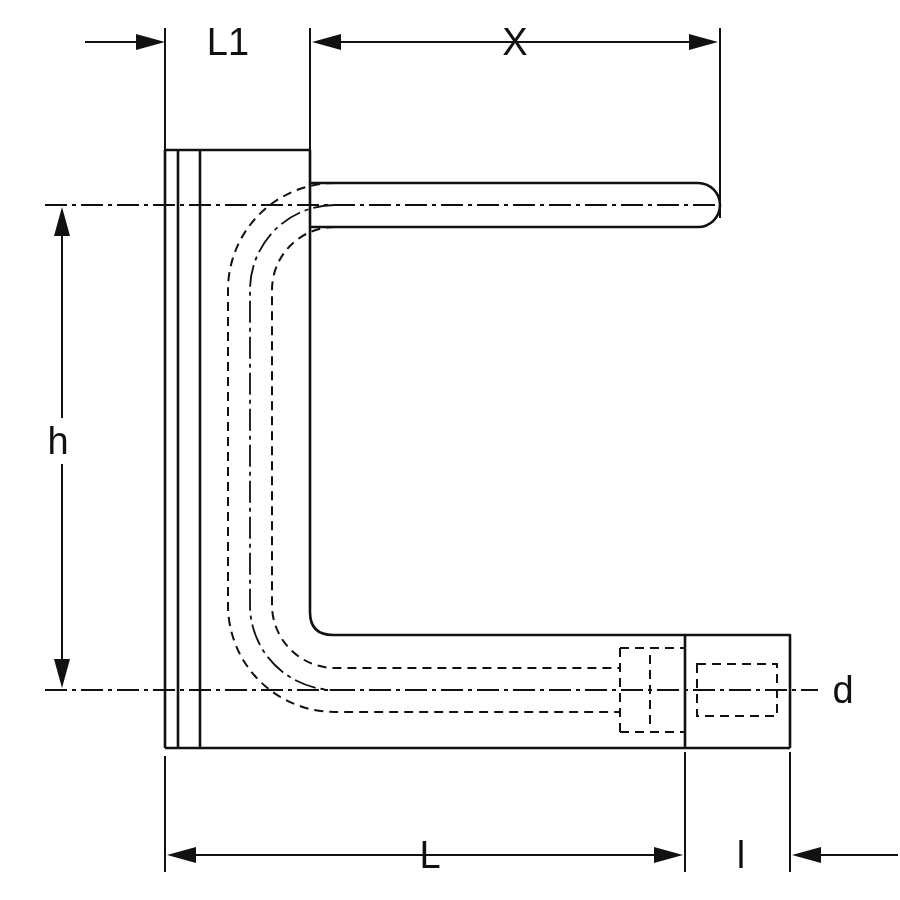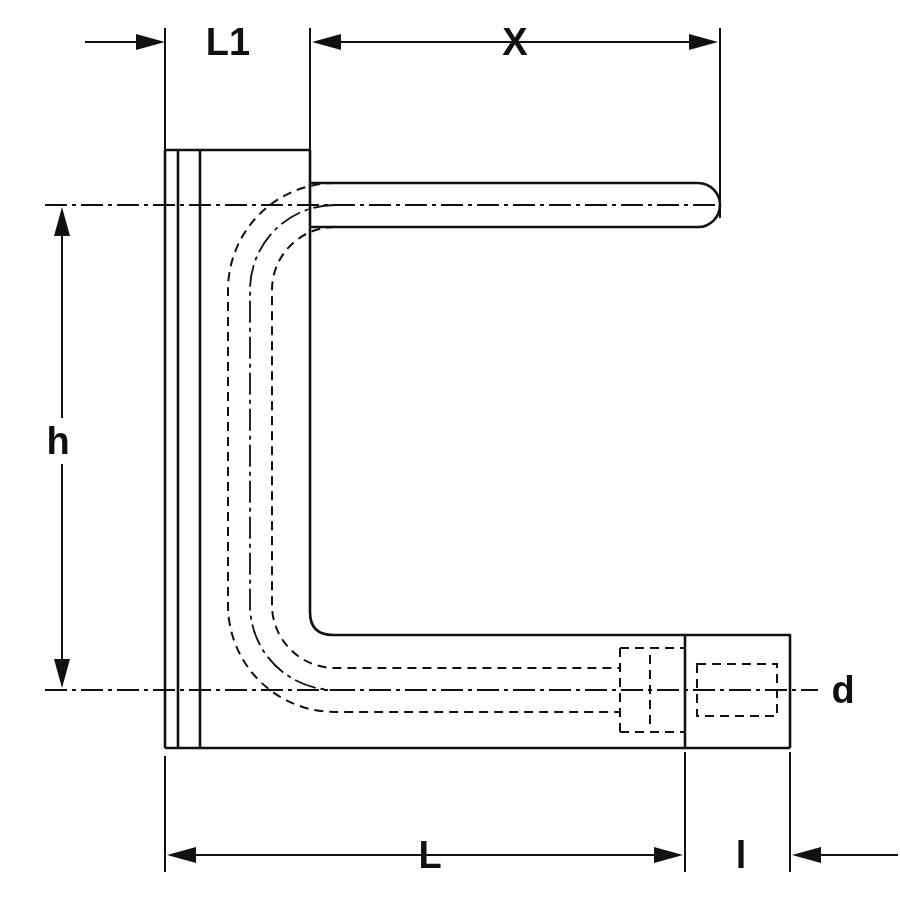--- a/index.html
+++ b/index.html
@@ -6,21 +6,20 @@
     margin: 0;
     padding: 0;
     background: #ffffff;
   }
   .stage {
     width: 900px;
     height: 900px;
     background: #ffffff;
     position: relative;
     font-family: "Liberation Sans", sans-serif;
-    font-weight: bold;
   }
   svg text {
     font-family: "Liberation Sans", "DejaVu Sans", sans-serif;
     fill: #111111;
   }
   .dim-label { font-size: 38px; }
   .obj   { stroke: #111111; stroke-width: 2.6; fill: none; stroke-linejoin: round; }
   .obj-dash { stroke: #111111; stroke-width: 2; fill: none; stroke-dasharray: 9 6; }
   .cline { stroke: #111111; stroke-width: 1.8; fill: none; stroke-dasharray: 22 5 4 5; }
   .dim   { stroke: #111111; stroke-width: 2; fill: none; }

